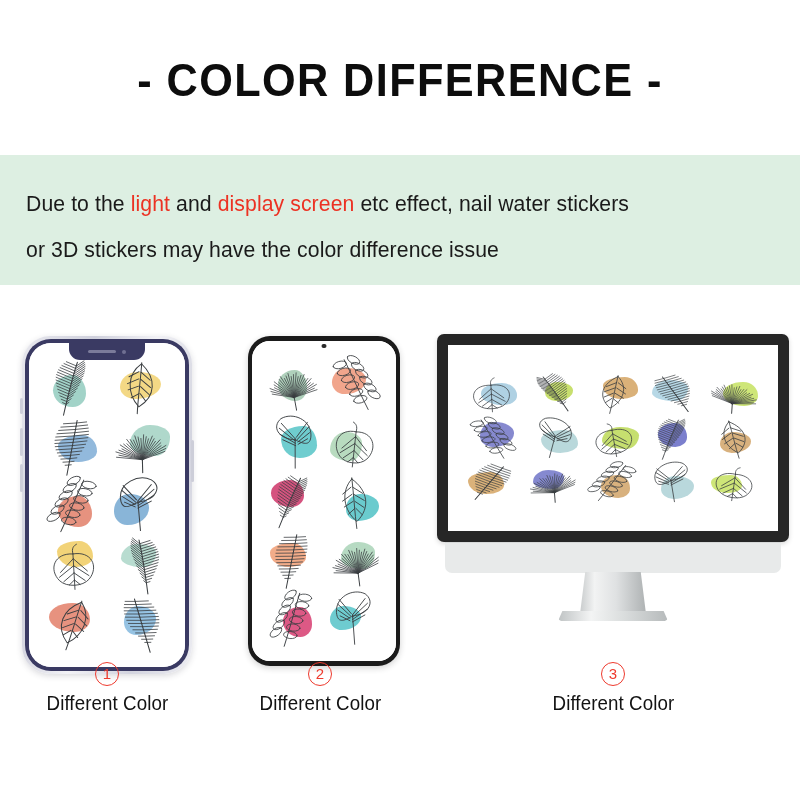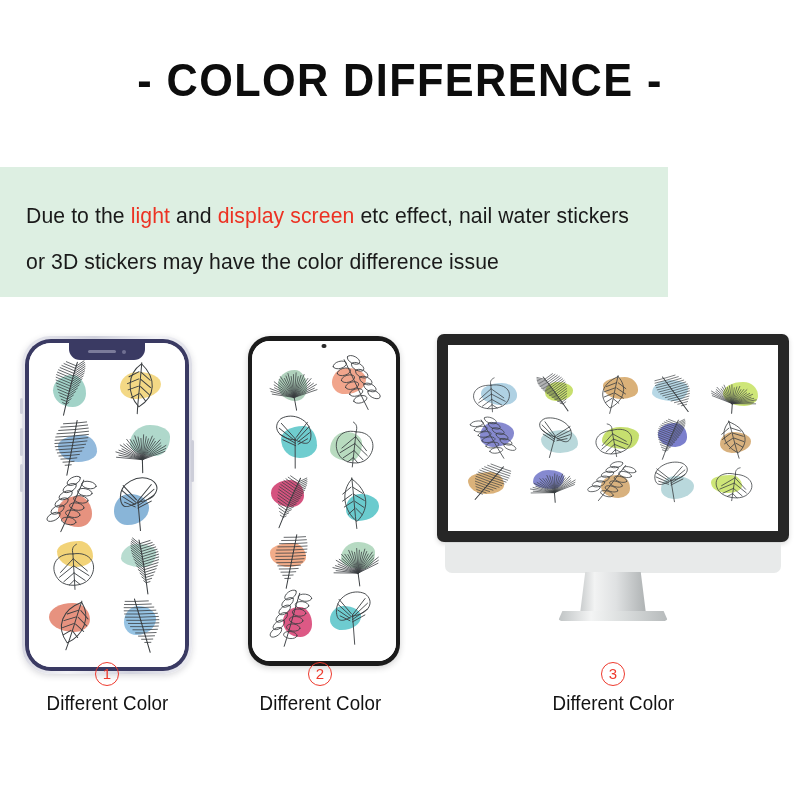--- a/index.html
+++ b/index.html
@@ -30,23 +30,23 @@
     line-height: 56px;
     color: #0d0d0d;
     transform: scaleX(0.94);
     transform-origin: center center;
     white-space: nowrap;
   }
 
   
   .notice-banner {
     position: absolute;
-    top: 167px;
+    top: 155px;
     left: 0;
-    width: 668px;
+    width: 800px;
     height: 130px;
     background: #ddefe2;
     box-sizing: border-box;
     padding: 26px 24px 8px 26px;
   }
   .notice-line {
     font-size: 21.5px;
     line-height: 46px;
     color: #1a1a1a;
     letter-spacing: 0.1px;

